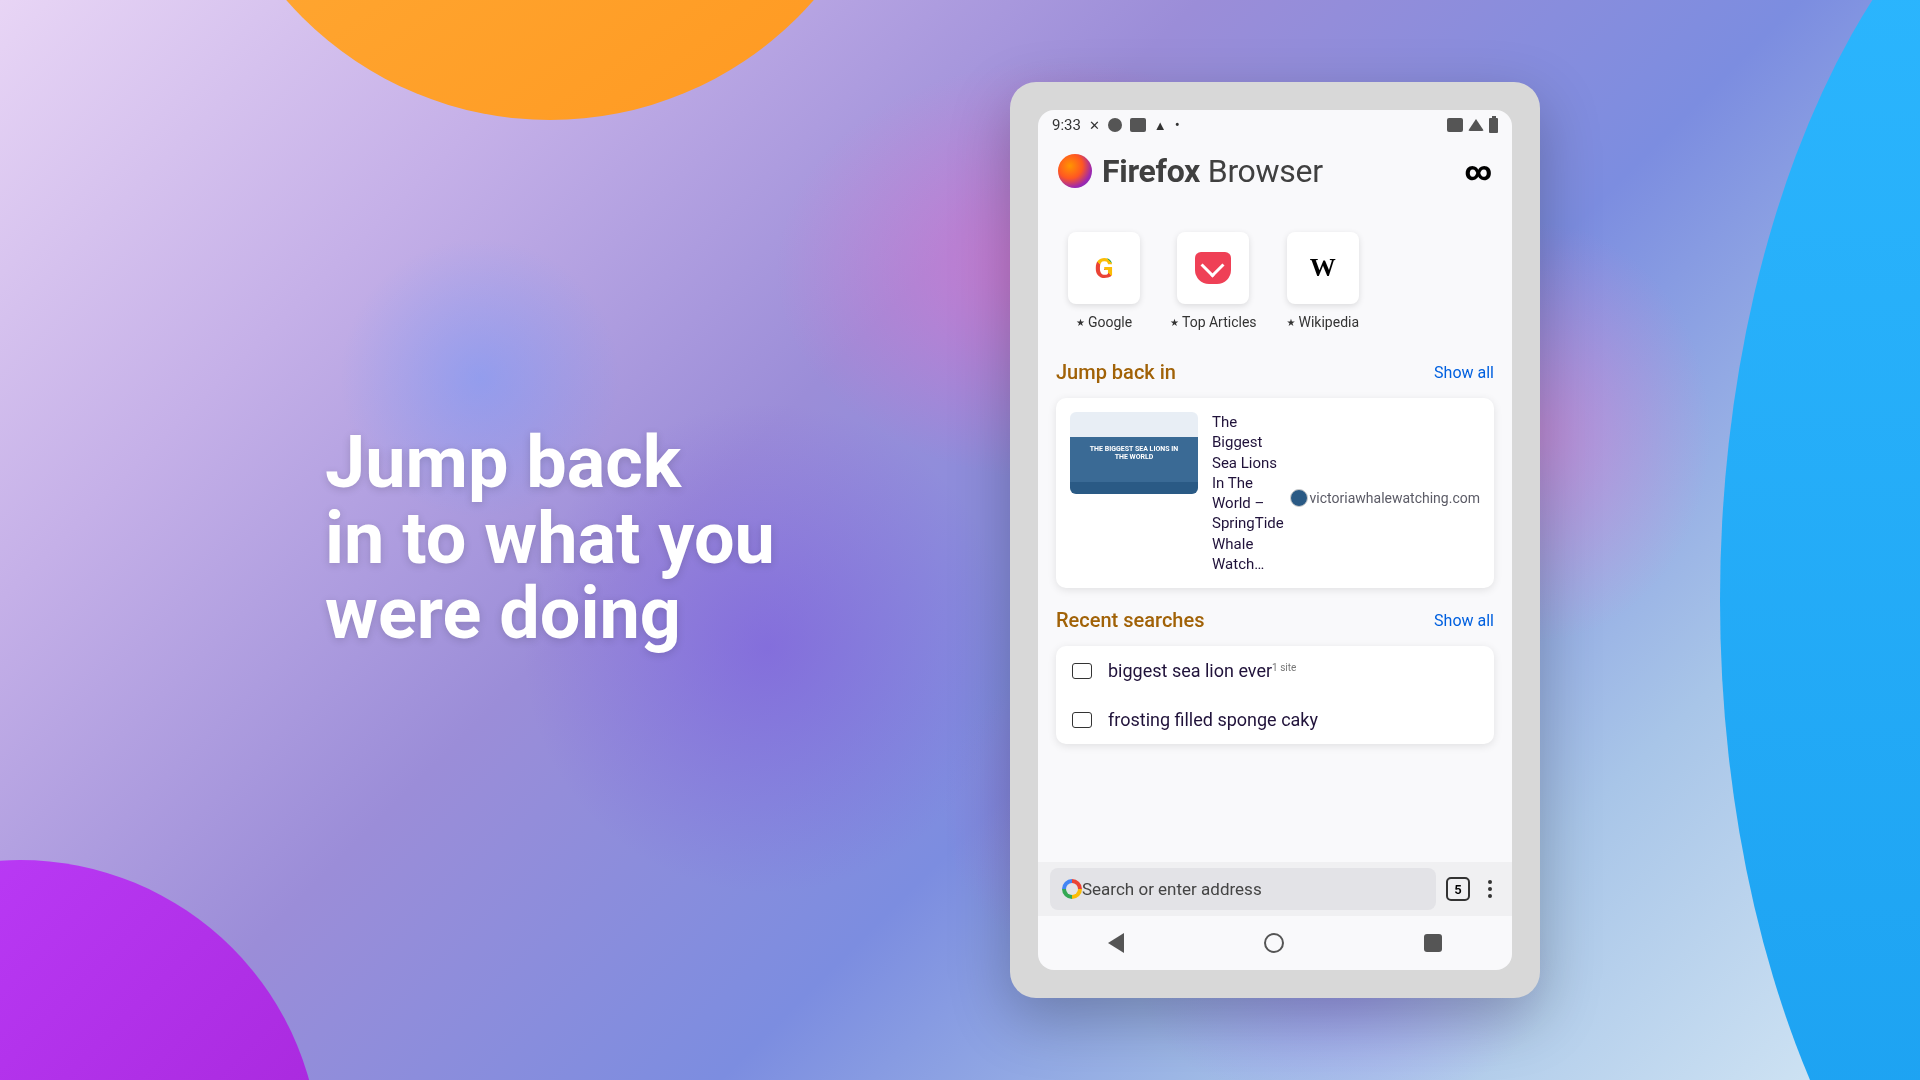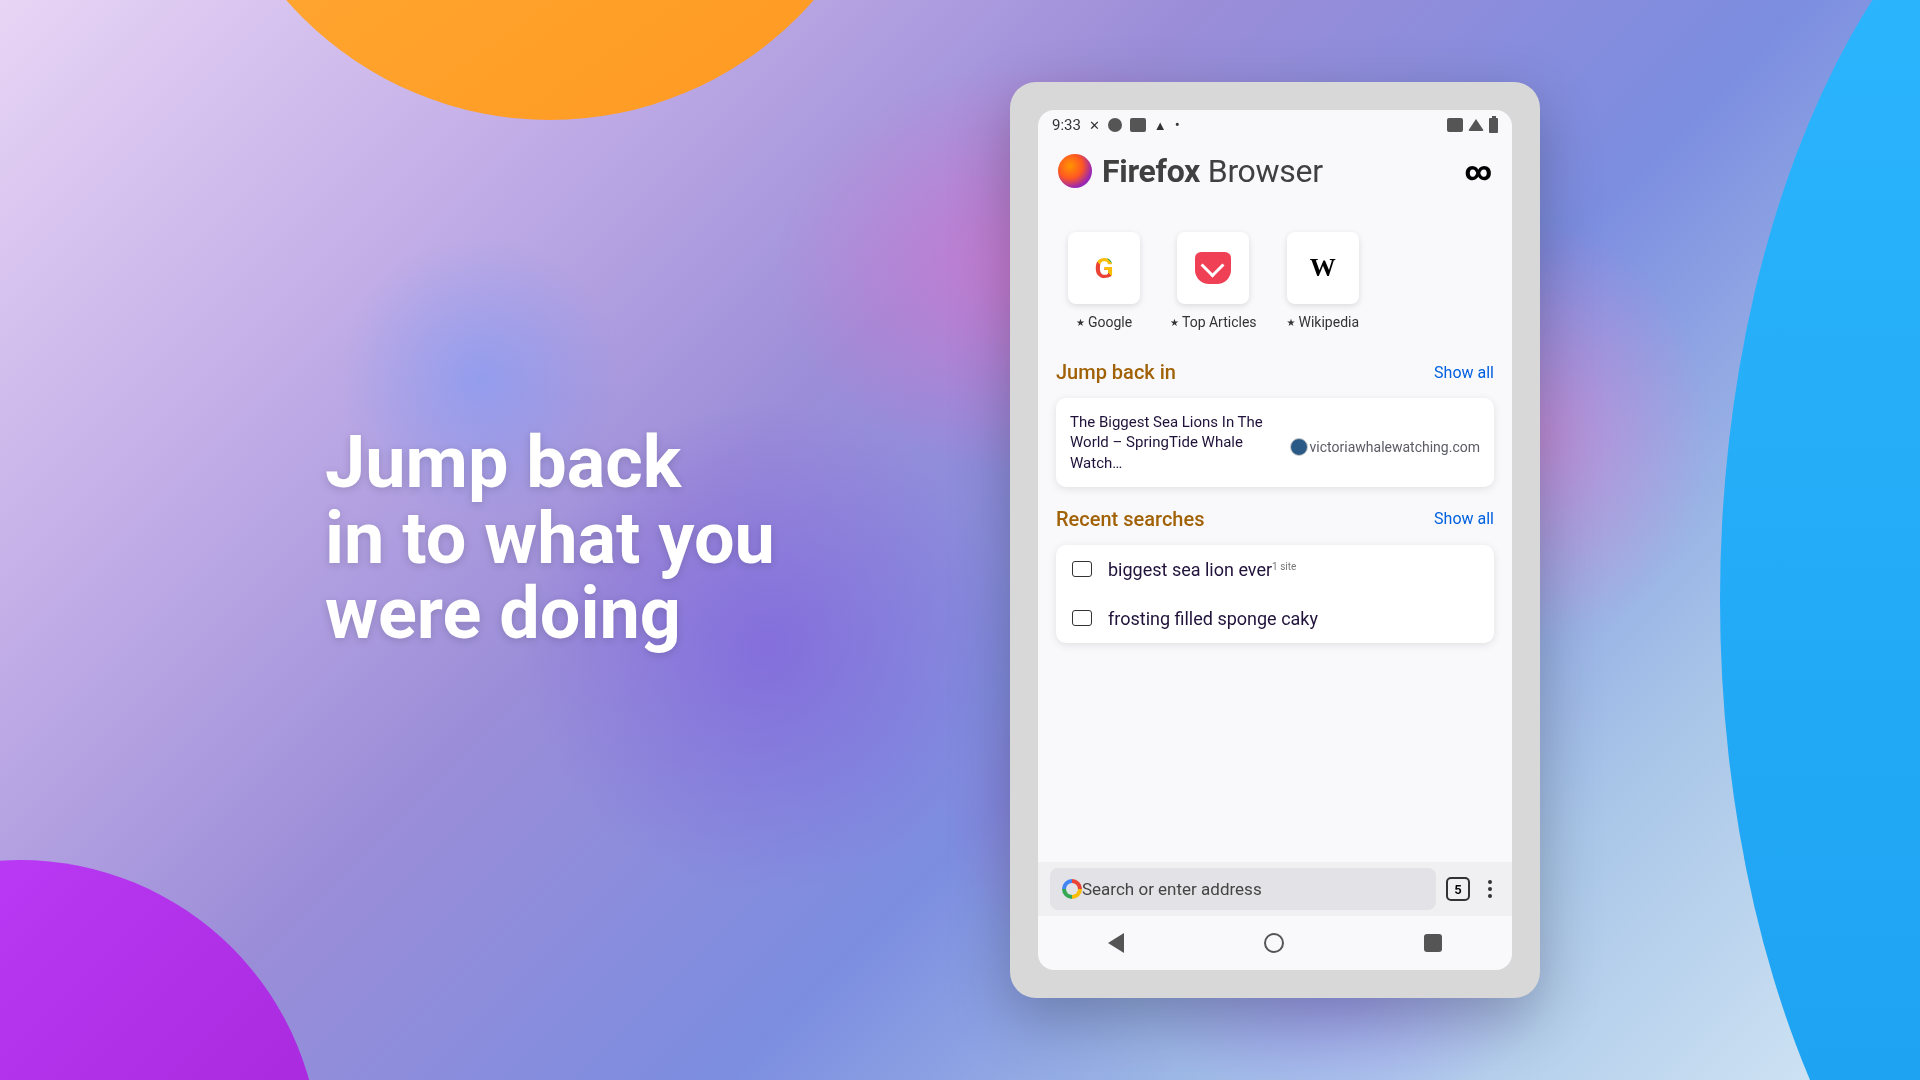--- a/index.html
+++ b/index.html
@@ -214,20 +214,22 @@
           </div>
       </div>
     </div>
 
     <div class="section">
       <div class="section-hdr">
         <div class="section-title">Jump back in</div>
         <div class="show-all">Show all</div>
       </div>
       <div class="card">
+        <div class="card-thumb" style="white-space:pre-line">THE BIGGEST SEA LIONS IN
+THE WORLD</div>
         <div class="card-body">
           <div class="card-title">The Biggest Sea Lions In The World – SpringTide Whale Watch…</div>
           <div class="card-src">
             <div class="favicon"></div>
             <span>victoriawhalewatching.com</span>
           </div>
         </div>
       </div>
     </div>
 

